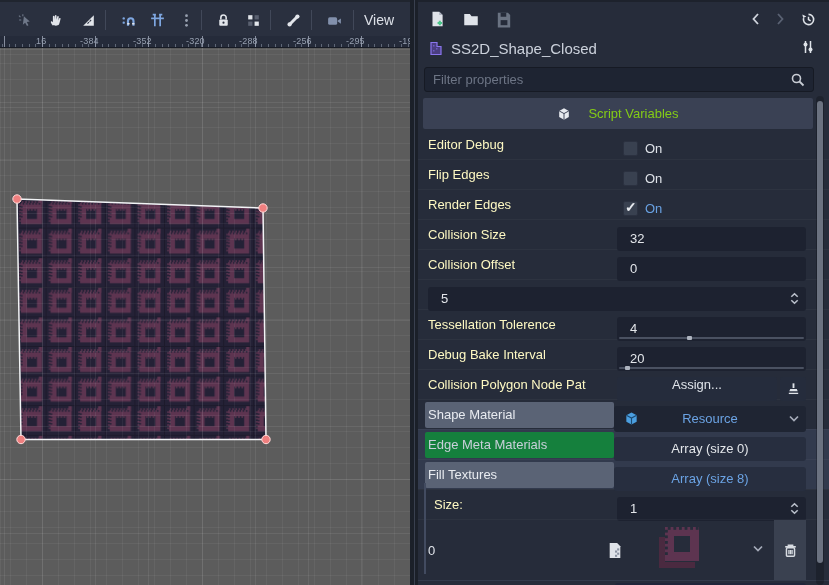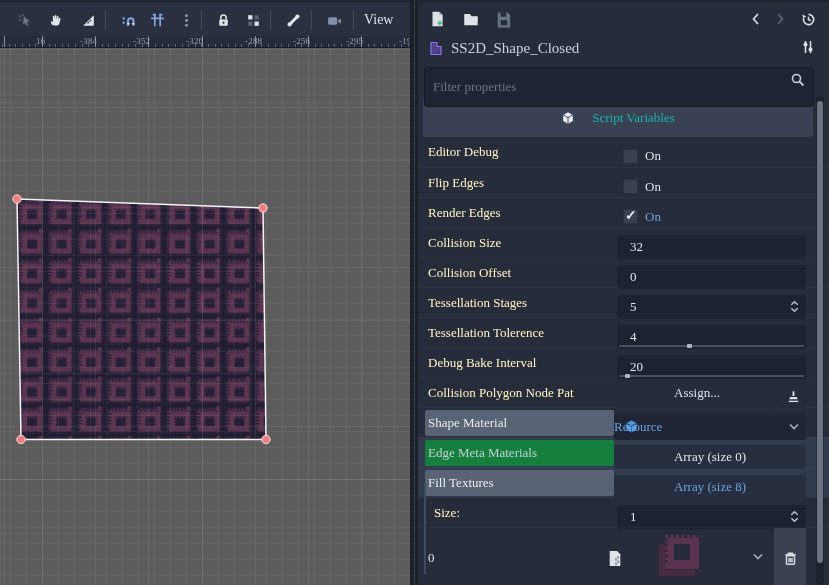--- a/index.html
+++ b/index.html
@@ -1,34 +1,34 @@
 <!DOCTYPE html>
 <html><head>
 <meta charset="utf-8">
 <style>
   html,body{margin:0;padding:0;background:#1a1e28;}
   *{box-sizing:border-box;}
   .screen{position:relative;width:829px;height:585px;overflow:hidden;
-    font-family:Liberation Serif, serif;color:#dfe3e9;font-size:13px;background:#262c3a;}
+    font-family:Liberation Sans, sans-serif;color:#dfe3e9;font-size:13px;background:#262c3a;}
 
   
   .canvas-pane{position:absolute;left:0;top:0;width:410px;height:585px;background:#5c5c5c;}
   .cv-toolbar{position:absolute;left:0;top:0;width:100%;height:36px;background:#2a303f;border-top:2px solid #20252f;}
   .tbi{position:absolute;top:8px;width:20px;height:20px;display:flex;align-items:center;justify-content:center;}
   .tbsep{position:absolute;top:8px;width:1px;height:20px;background:#414859;}
   .view-btn{position:absolute;top:6px;left:358px;height:24px;padding:0 6px;display:flex;align-items:center;color:#dde1e8;font-size:14px;}
   .cv-ruler{position:absolute;left:0;top:36px;width:100%;height:12px;background:#252b3a;border-bottom:1px solid #171b25;
     background-image:
       repeating-linear-gradient(90deg, rgba(150,158,174,.85) 0 1px, transparent 1px 53.2px),
       repeating-linear-gradient(90deg, rgba(110,118,134,.8) 0 1px, transparent 1px 6.65px);
     background-position:42px 0, 2px 8px;
     background-size:100% 100%, 100% 4px;
     background-repeat:repeat-x;}
   .rlabel{position:absolute;top:0px;font-size:9px;color:#97a0b0;letter-spacing:.2px;margin-left:35px;}
-  .rl0{left:1px;} .rl1{left:45px;} .rl2{left:98px;} .rl3{left:151px;} .rl4{left:210px;text-align:center;}
+  .rl0{left:1px;} .rl1{left:45px;} .rl2{left:98px;} .rl3{left:151px;} .rl4{left:204px;text-align:center;}
   .rl5{left:258px;} .rl6{left:311px;} .rl7{left:364px;}
   .cv-viewport{position:absolute;left:0;top:48px;width:100%;height:537px;background:#5c5c5c;}
   .grid-overlay{position:absolute;left:0;top:0;width:100%;height:100%;pointer-events:none;
     background-image:
       repeating-linear-gradient(90deg, rgba(255,255,255,.075) 0 1px, transparent 1px 53.2px),
       repeating-linear-gradient(0deg, rgba(255,255,255,.075) 0 1px, transparent 1px 53.2px),
       repeating-linear-gradient(90deg, rgba(255,255,255,.05) 0 1px, transparent 1px 16px),
       repeating-linear-gradient(0deg, rgba(255,255,255,.05) 0 1px, transparent 1px 16px);
     background-position:42px 0, 0 55px, 10px 0, 0 7px;}
   .shape-svg,.gizmo-svg{position:absolute;left:0;top:0;}
@@ -38,44 +38,44 @@
   .splitter::after{content:"";position:absolute;left:4px;top:0;width:1px;height:100%;background:#39404f;}
 
   
   .inspector{position:absolute;left:418px;top:0;width:411px;height:585px;background:#262c3a;overflow:hidden;}
   .insp-hdr{position:relative;height:34px;border-top:2px solid #1d222c;}
   .hico{position:absolute;top:7px;width:20px;height:20px;display:flex;align-items:center;justify-content:center;}
   .node-row{position:relative;height:28px;display:flex;align-items:center;padding-left:10px;}
   .node-title{margin-left:7px;font-size:15px;color:#ccd2dc;}
   .tools-ico{position:absolute;right:13px;top:5px;}
   .filter-wrap{height:36px;padding:5px 15px 6px 6px;}
-  .filter-input{position:relative;height:40px;background:#1e2432;border:1px solid #161a24;border-radius:3px;
+  .filter-input{position:relative;height:25px;background:#1e2432;border:1px solid #161a24;border-radius:3px;
     display:flex;align-items:center;padding:0 28px 0 8px;}
   .filter-ph{color:#6d7585;font-size:13px;}
   .filter-search{position:absolute;right:7px;top:4px;}
-  .pcat{height:39px;margin:0 16px 0 5px;background:#3a4154;border-radius:2px;display:flex;align-items:center;justify-content:center;gap:17px;color:#14b8a6;}
+  .pcat{height:31px;margin:0 16px 0 5px;background:#3a4154;border-radius:2px;display:flex;align-items:center;justify-content:center;gap:17px;color:#84cc16;}
   .prow{display:flex;height:30px;align-items:center;padding:0 23px 0 10px;border-top:1px solid rgba(255,255,255,.035);}
   .plabel{width:189px;color:#fef9c3;white-space:nowrap;overflow:hidden;}
   .pedit{flex:1;display:flex;align-items:center;position:relative;height:100%;margin-top:8px;}
   .prow.tinted{background:#323a4d;}
   .plabel.hl{background:#5a6375;color:#e8ebf0;height:26px;line-height:26px;padding-left:3px;margin-left:-3px;border-radius:2px;}
   .plabel.sub1{background:#15803d;color:#c9cfda;height:26px;line-height:26px;padding-left:3px;margin-left:-3px;border-radius:2px;}
   .checkbox{width:15px;height:15px;border-radius:2px;background:#394150;border:1px solid #2b3140;margin:0 7px 0 6px;position:relative;}
   .checkbox.checked::after{content:"✓";position:absolute;left:1px;top:-3px;color:#e6e9ee;font-size:14px;font-weight:bold;}
   .oncap{color:#dfe3e9;}
   .oncap.blue{color:#69a1e2;}
   .field{flex:1;height:24px;background:#1d2230;border-radius:3px;display:flex;align-items:center;padding:0 6px 0 13px;position:relative;color:#e3e6ea;}
   .spin-ico{position:absolute;right:4px;top:4px;}
   .slider-line{position:absolute;left:2px;right:2px;bottom:2px;height:2px;background:#4a5161;border-radius:1px;}
   .slider-grab{position:absolute;bottom:1px;width:5px;height:4px;background:#aeb4bf;border-radius:1px;}
   .grab37{left:37%;} .grab4{left:4%;}
   .assign-btn{flex:1;height:24px;background:#252c3c;border-radius:3px;display:flex;justify-content:center;color:#dfe3e9;}
   .pick-btn{width:26px;height:24px;margin-left:3px;display:flex;align-items:center;justify-content:center;background:#252c3c;border-radius:3px;}
   .res-edit{flex:1;height:26px;background:#1f2533;border-radius:3px;display:flex;align-items:center;position:relative;padding-left:10px;}
-  .res-label{position:absolute;left:0;right:0;text-align:left;color:#6ba3e4;}
+  .res-label{position:absolute;left:0;right:0;text-align:center;color:#6ba3e4;}
   .chev{position:absolute;right:6px;top:8px;}
   .arr-btn{flex:1;height:24px;background:#272e3f;border-radius:3px;display:flex;align-items:center;justify-content:center;color:#e3e6ea;}
   .arr-btn.blue{color:#6ba3e4;}
   .item-row{height:61px;display:flex;align-items:center;padding:0 23px 0 10px;border-top:1px solid rgba(255,255,255,.035);position:relative;}
   .item-idx{color:#dfe3e9;width:175px;}
   .thumb{position:absolute;left:235px;top:3px;}
   .item-chev{position:absolute;left:334px;top:24px;}
   .trash-panel{position:absolute;left:356px;top:0;width:32px;height:61px;background:#3a4150;display:flex;align-items:center;justify-content:center;}
   .indent-line{position:absolute;left:6px;top:483px;width:2px;height:91px;background:#424b60;}
   .partial{position:relative;height:11px;border-top:1px solid #323a4b;}
@@ -355,21 +355,20 @@
     <div class="prow">
       <div class="plabel">Collision Offset</div>
       <div class="pedit">
         <div class="field">
             <span>0</span>
           </div>
       </div>
     </div>
 
     <div class="prow">
-      <div class="plabel">Tessellation Stages</div>
       <div class="pedit">
         <div class="field">
           <span>5</span>
           <span class="spin-ico">
             <svg width="15" height="15" viewBox="0 0 14 14">
                 <path d="M4 5.4L7 2.6l3 2.8M4 8.6l3 2.8 3-2.8" stroke="#b9bfca" stroke-width="1.5" fill="none"></path>
               </svg>
           </span>
         </div>
       </div>

